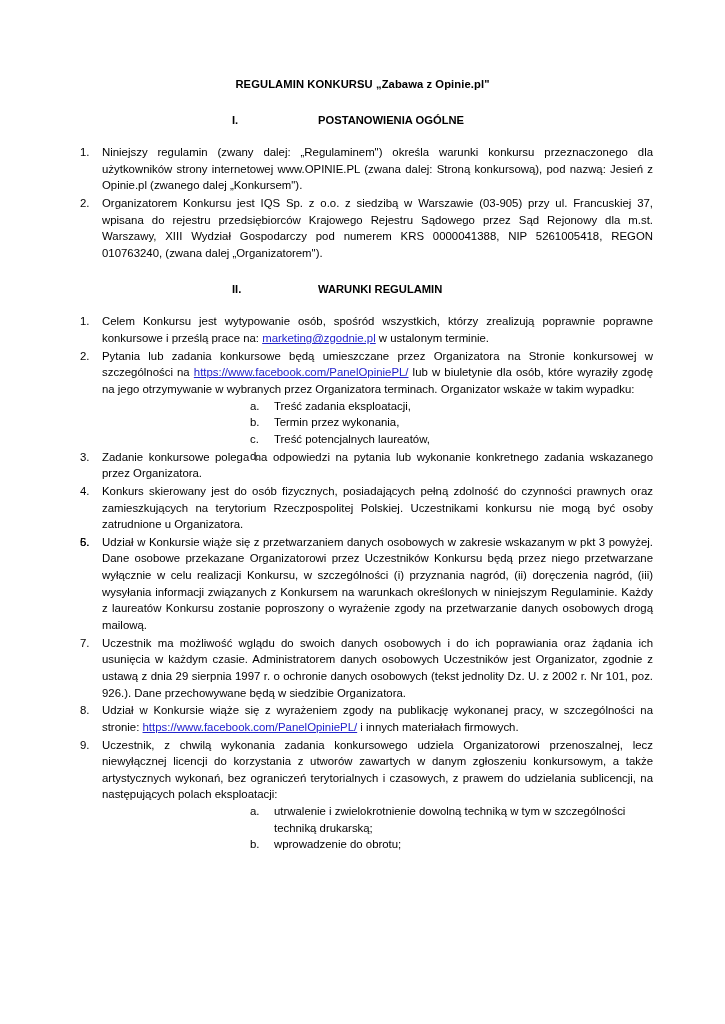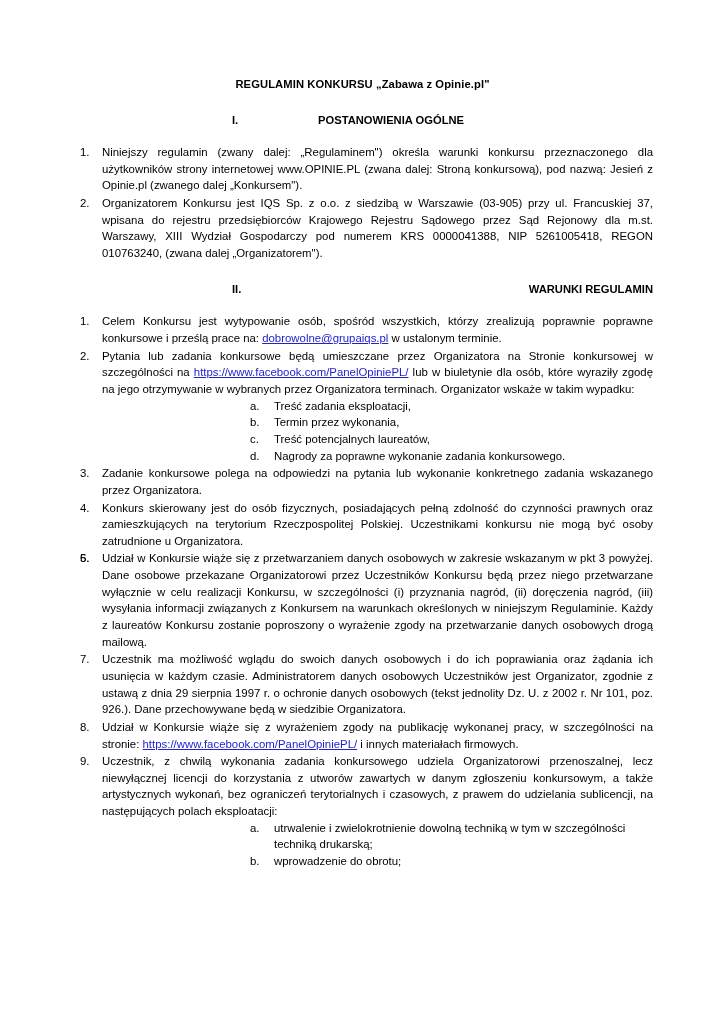--- a/index.html
+++ b/index.html
@@ -41,21 +41,20 @@
     width: 86px;
     flex: 0 0 86px;
   }
   .section-head .sec-title {
     flex: 0 0 auto;
   }
   .section-head.sec2 {
     padding-left: 160px;
     margin-top: 22px;
     margin-bottom: 18px;
-    justify-content: space-between;
   }
   ol.lvl1 {
     list-style: none;
     margin: 0;
     padding: 0;
   }
   ol.lvl1 > li {
     position: relative;
     padding-left: 30px;
     margin-bottom: 1px;
@@ -119,42 +118,41 @@
 
   <div class="section-head sec2">
     <span class="numeral">II.</span>
     <span class="sec-title">WARUNKI REGULAMIN</span>
   </div>
 
   <ol class="lvl1">
 
     <li>
       <span class="marker">1.</span>
-      <span>Celem Konkursu jest wytypowanie osób, spośród wszystkich, którzy zrealizują poprawnie poprawne konkursowe i prześlą prace na: </span><a class="lnk" href="#">dobrowolne@grupaiqs.pl</a><span> w ustalonym terminie.</span>
+      <span>Celem Konkursu jest wytypowanie osób, spośród wszystkich, którzy zrealizują poprawnie poprawne konkursowe i prześlą prace na: </span><a class="lnk" href="#">marketing@zgodnie.pl</a><span> w ustalonym terminie.</span>
     </li>
 
     <li>
       <span class="marker">2.</span>
       <span>Pytania lub zadania konkursowe będą umieszczane przez Organizatora na Stronie konkursowej w szczególności na </span><a class="lnk" href="#">https://www.facebook.com/PanelOpiniePL/</a><span> lub w biuletynie dla osób, które wyraziły zgodę na jego otrzymywanie w wybranych przez Organizatora terminach. Organizator wskaże w takim wypadku:</span>
       <ol class="lvl2">
         <li>
           <span class="marker">a.</span>
           <span>Treść zadania eksploatacji,</span>
         </li>
         <li>
           <span class="marker">b.</span>
           <span>Termin przez wykonania,</span>
         </li>
         <li>
           <span class="marker">c.</span>
           <span>Treść potencjalnych laureatów,</span>
         </li>
         <li>
           <span class="marker">d.</span>
-          <span>Nagrody za poprawne wykonanie zadania konkursowego.</span>
         </li>
       </ol>
     </li>
 
     <li>
       <span class="marker">3.</span>
       <span>Zadanie konkursowe polega na odpowiedzi na pytania lub wykonanie konkretnego zadania wskazanego przez Organizatora.</span>
     </li>
 
     <li>

